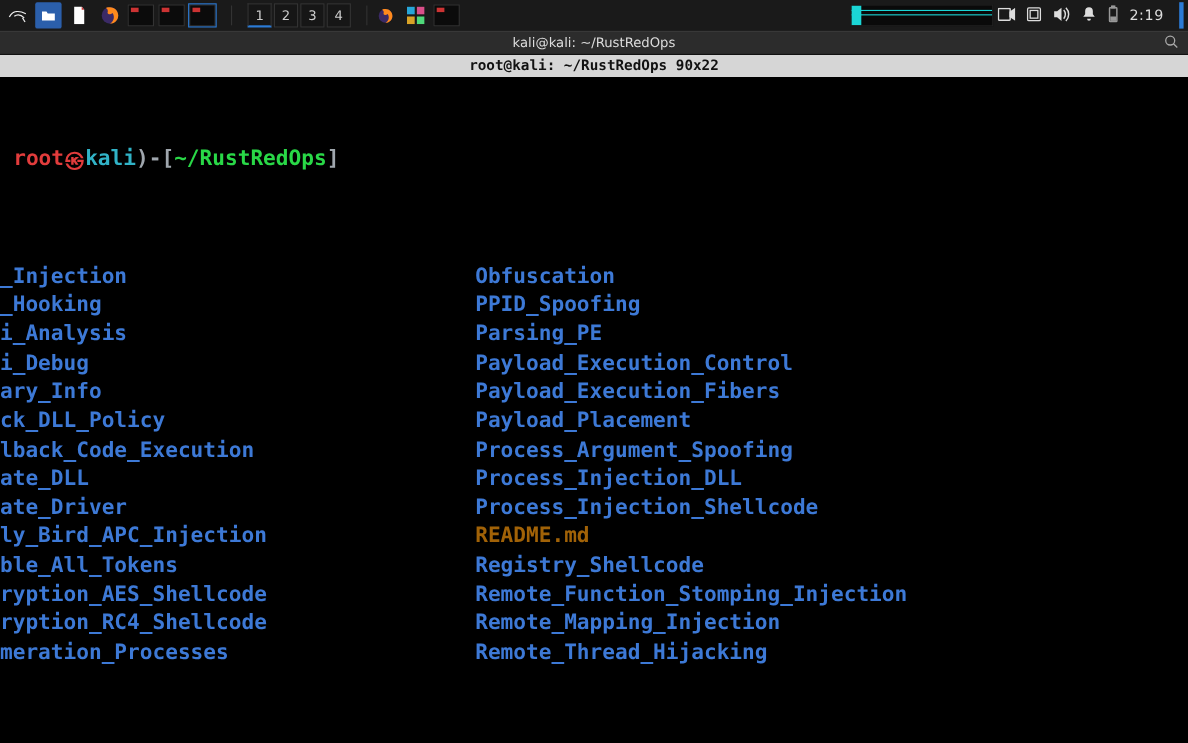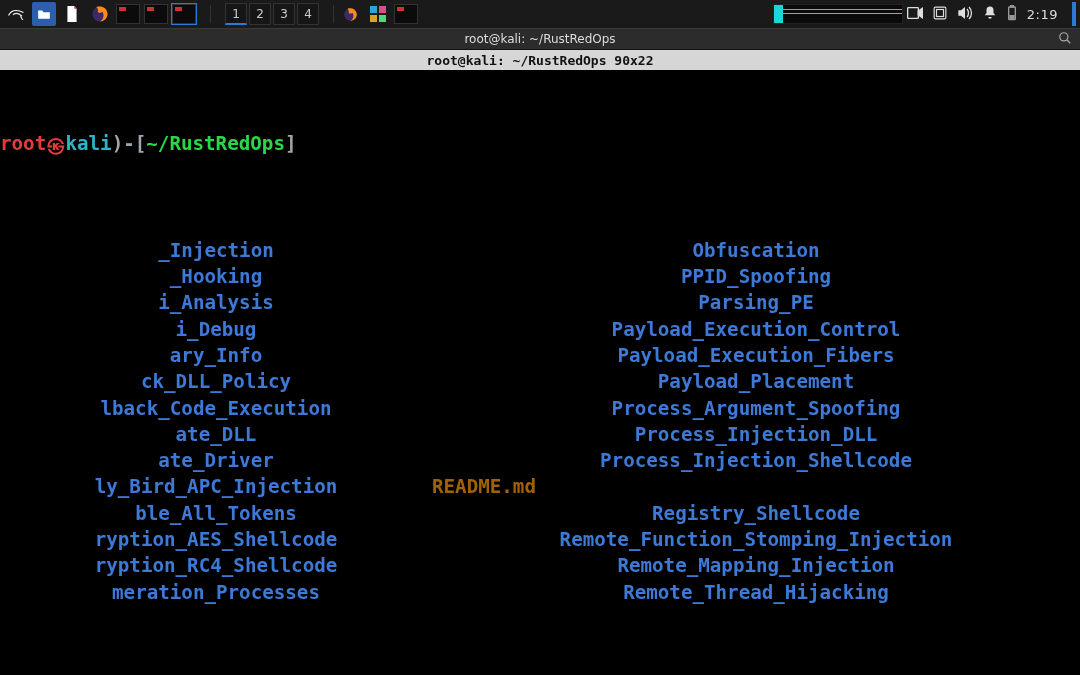--- a/index.html
+++ b/index.html
@@ -121,26 +121,26 @@
     
     .terminal {
       background: #000;
       padding: 8px 0 0 0;
       font-size: 19.2px;
       line-height: 26.3px;
       font-weight: 700;
       letter-spacing: 0px;
       white-space: pre;
     }
-    .prompt-line { padding-left: 0; }
+    .prompt-line { padding-left: 12px; }
     .c-red    { color: #e23c3c; }
     .c-cyan   { color: #31b3c7; }
     .c-grey   { color: #9fa6ad; }
     .c-green  { color: #29d847; }
-    .c-blue   { color: #3d79d6; font-weight: 700; text-align: center; }
+    .c-blue   { color: #3d79d6; font-weight: 700; }
     .c-bgreen { color: #a16207; font-weight: 700; }
     .ls-output {
       display: grid;
       grid-template-columns: 432px 1fr;
       padding-left: 0;
     }
     .ls-col { display: flex; flex-direction: column; }
     .ls-col span { height: 26.3px; }
     .skull {
       display: inline-block;
@@ -255,21 +255,21 @@
           <rect x="5" y="0" width="4" height="3" fill="#999"></rect>
           <rect x="4" y="16" width="6" height="4" fill="#999"></rect>
         </svg>
     </span>
     <span class="clock">2:19</span>
     <div class="edge"></div>
   </div>
 </div>
 
 <div class="win-title">
-  <span>root@kali: ~/RustRedOps</span>
+  <span>kali@kali: ~/RustRedOps</span>
   <span class="search-slot">
     <svg width="14" height="14" viewBox="0 0 24 24" fill="none" stroke="currentColor" stroke-width="2">
         <circle cx="10" cy="10" r="7"></circle>
         <path d="M21 21l-6-6"></path>
       </svg>
   </span>
 </div>
 <div class="term-info">
   <span>root@kali: ~/RustRedOps 90x22</span>
 </div>

